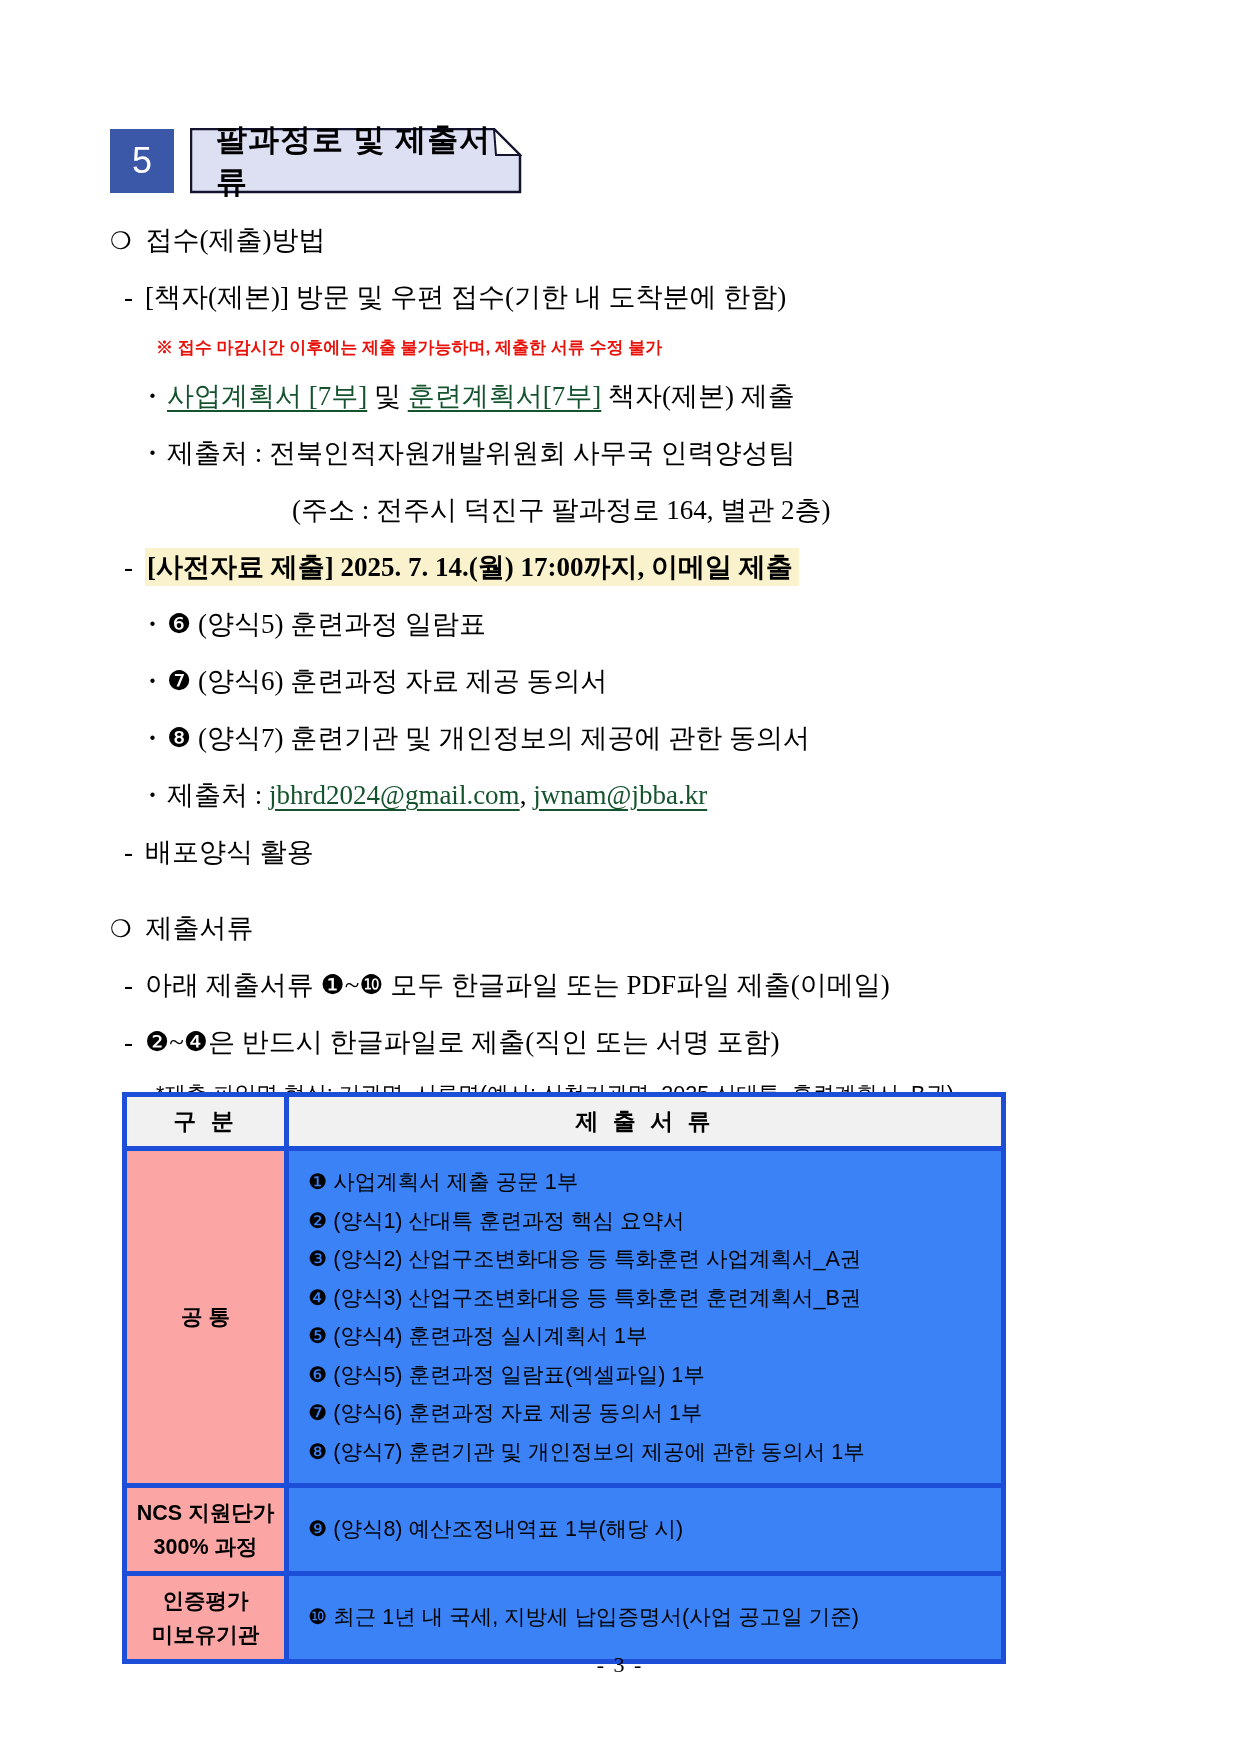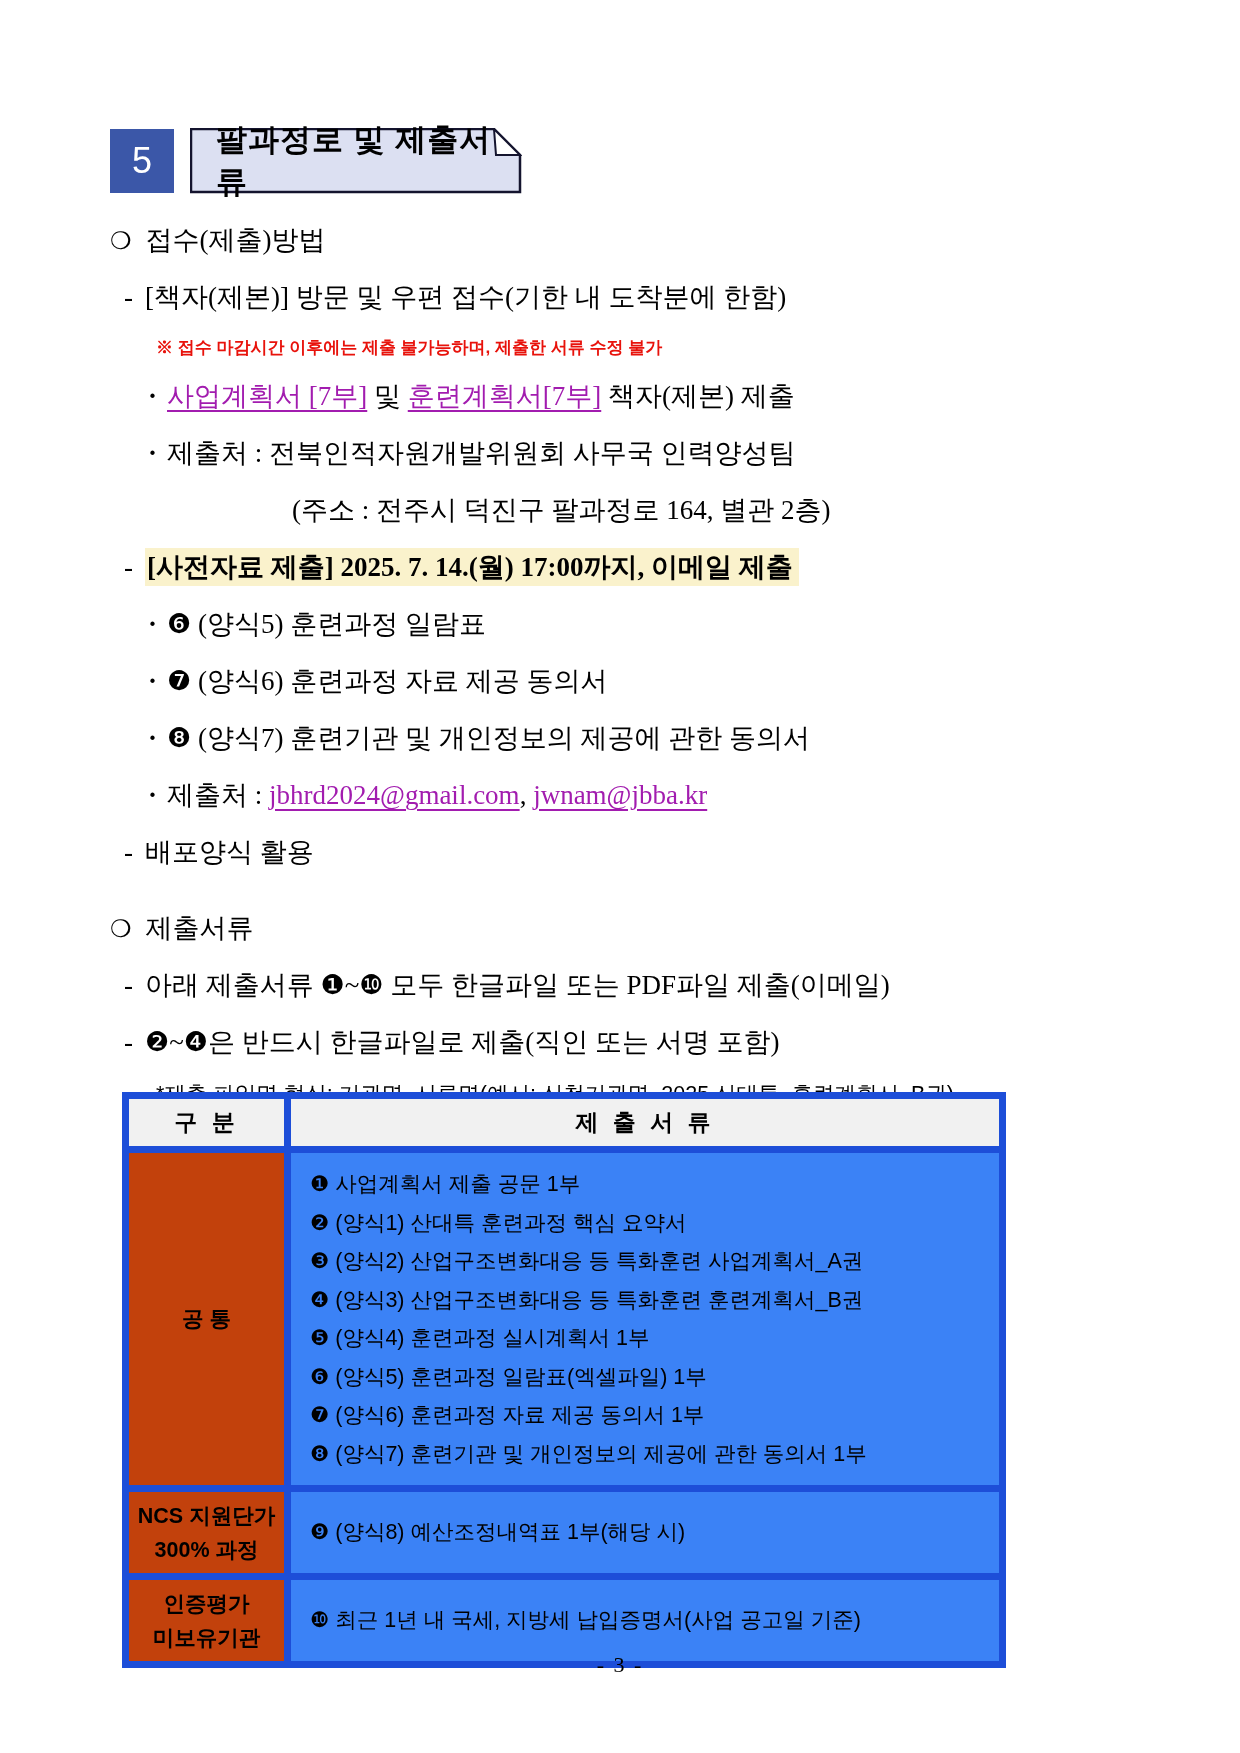--- a/index.html
+++ b/index.html
@@ -45,49 +45,49 @@
     padding-left: 46px;
     color: #e8120b;
     font-family: "Liberation Sans", sans-serif;
     font-weight: bold;
     font-size: 17px;
     margin-bottom: 19px;
   }
   .l-addr { padding-left: 182px; }
   .underline { text-decoration: underline; text-underline-offset: 5px; }
   a.doc-link, a.email-link {
-    color: #a21caf; text-decoration: underline; text-underline-offset: 5px; cursor: pointer;
+    color: #14532d; text-decoration: underline; text-underline-offset: 5px; cursor: pointer;
   }
   .hl { background: #faf2cc; font-weight: bold; padding: 4px 6px 4px 2px; }
   .gap-before { margin-top: 40px; }
   .footnote {
     font-family: "Liberation Sans", sans-serif;
     font-size: 21.5px;
     padding-left: 46px;
     margin-top: -2px;
   }
 
   
   .doc-table {
     position: absolute; top: 1092px; left: 122px;
     width: 884px;
     border-collapse: collapse;
     border: 3px solid #000000;
     font-family: "Liberation Sans", sans-serif;
   }
-  .doc-table th, .doc-table td { border: 7px solid #1d4ed8; }
+  .doc-table th, .doc-table td { border: 5px solid #1d4ed8; }
   .doc-table th {
     background: #f1f1f1;
     font-size: 23px; font-weight: bold;
     height: 54px;
     text-align: center;
     letter-spacing: 4px;
   }
   .doc-table td.cat-cell {
-    background: #c2410c;
+    background: #fca5a5;
     width: 162px;
     text-align: center;
     font-weight: bold;
     font-size: 21.5px;
     line-height: 34px;
   }
   .doc-table td.items-cell { padding: 12px 19px; background: #3b82f6; }
   .doc-table tr.major > td { border-top: 2px solid #000000; }
   .tbl-item { font-size: 21.5px; line-height: 38.5px; white-space: nowrap; }
   .pad-row { height: 88px; }

